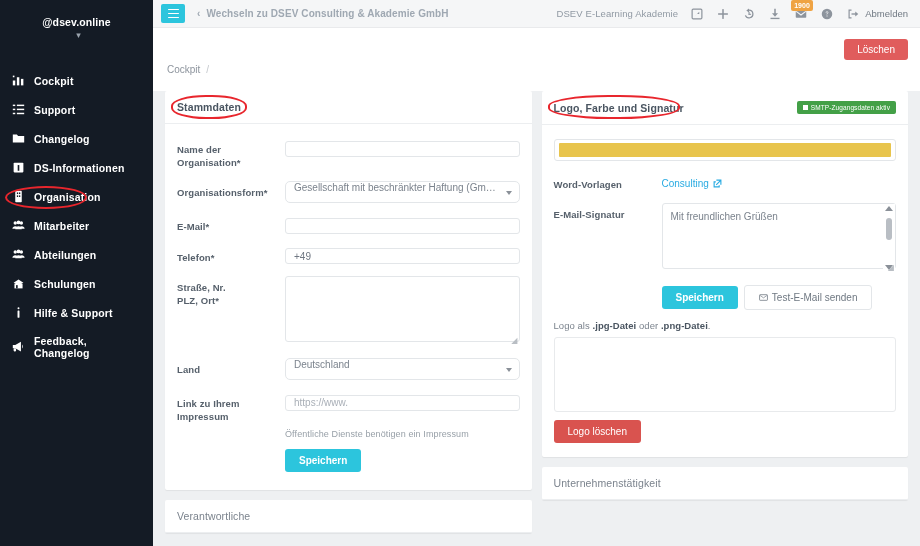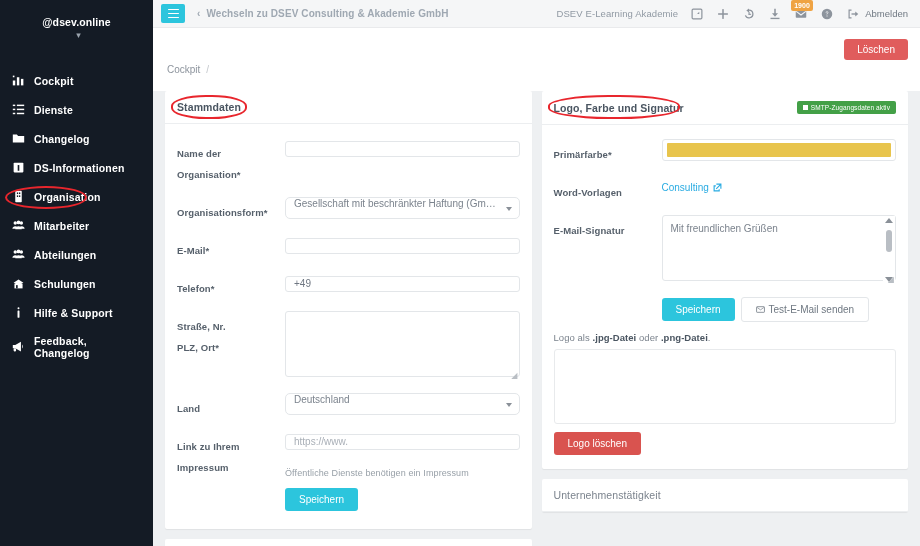--- a/index.html
+++ b/index.html
@@ -199,21 +199,21 @@
     display: flex;
     margin-bottom: 12px;
   }
   .row.tight { margin-bottom: 10px; }
   .lab {
     flex: 0 0 108px;
     font-size: 9.5px;
     font-weight: bold;
     color: #56606b;
     padding-top: 5px;
-    line-height: 21px;
+    line-height: 13px;
     letter-spacing: .1px;
   }
   .ctrl { flex: 1 1 auto; min-width: 0; }
   .inp {
     width: 100%;
     height: 16px;
     border: 1px solid #e3e6e9;
     border-radius: 3px;
     font-size: 10px;
     padding: 0 8px;
@@ -269,21 +269,21 @@
     margin-top: 18px;
     letter-spacing: .1px;
   }
   .btn {
     border: none; border-radius: 3px;
     font-size: 10px;
     padding: 6px 14px;
     cursor: pointer;
     font-family: inherit;
   }
-  .btn-primary { background: #2cc5dd; color: #fff; }
+  .btn-primary { background: #2cc5dd; color: #fff; font-weight: bold; }
   .btn-white {
     background: #fff; color: #6f7882;
     border: 1px solid #e3e6e9;
     display: inline-flex; align-items: center; gap: 4px;
   }
   .btn-red { background: #d9534f; color: #fff; }
   .btnrow { display: flex; gap: 6px; align-items: center; }
 
   
   .colorfield {
@@ -383,21 +383,21 @@
         <span class="sb-ico">
           <svg viewBox="0 0 16 16">
               <rect x="6" y="2" width="9" height="1.8"></rect>
               <rect x="6" y="7" width="9" height="1.8"></rect>
               <rect x="6" y="12" width="9" height="1.8"></rect>
               <rect x="1" y="2" width="3" height="1.8"></rect>
               <rect x="1" y="7" width="3" height="1.8"></rect>
               <rect x="1" y="12" width="3" height="1.8"></rect>
             </svg>
         </span>
-        <span>Dienste</span>
+        <span>Support</span>
       </div>
 
       <div class="sb-item">
         <span class="sb-ico">
           <svg viewBox="0 0 16 16">
               <path d="M1 3h5l1.5 2H15v8H1z"></path>
             </svg>
         </span>
         <span>Changelog</span>
       </div>
@@ -660,21 +660,20 @@
           <div class="card-head">
             <span class="card-title">Logo, Farbe und Signatur</span>
             <span class="badge-smtp">
               <span class="sq"></span>
               <span>SMTP-Zugangsdaten aktiv</span>
             </span>
           </div>
           <div class="card-body">
 
             <div class="row">
-              <div class="lab">Primärfarbe*</div>
               <div class="ctrl">
                 <div class="colorfield">
                   <div class="swatch" id="swatch" style="background: rgb(232, 196, 76);"></div>
                 </div>
               </div>
             </div>
 
             <div class="row">
               <div class="lab">Word-Vorlagen</div>
               <div class="ctrl">

